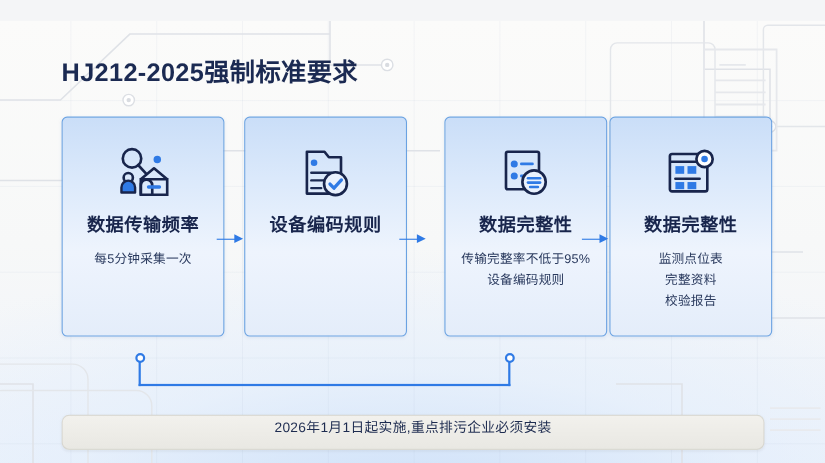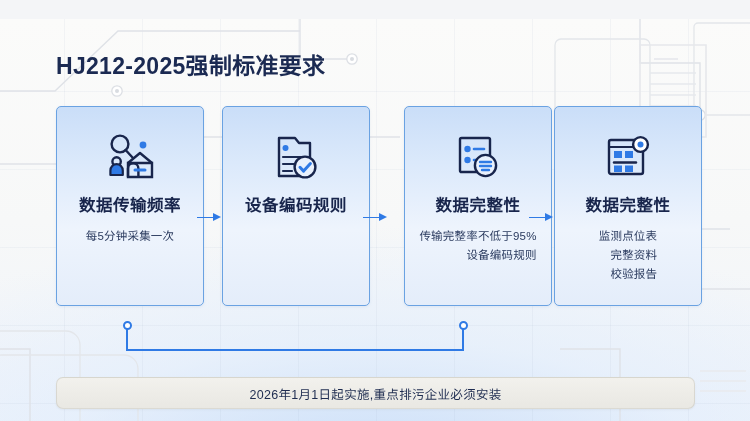--- a/index.html
+++ b/index.html
@@ -48,21 +48,21 @@
   .card.c1{left:56px}
   .card.c2{left:222px}
   .card.c3{left:404px}
   .card.c4{left:554px}
 
   .card-icon{margin-top:26px;height:48px;display:flex;align-items:center;justify-content:center;}
   .card-title{
     margin-top:16px;font-size:16.5px;font-weight:bold;color:#18254c;
     letter-spacing:.5px;line-height:1;
   }
-  .card-lines{margin-top:13px;text-align:right;}
+  .card-lines{margin-top:13px;text-align:center;}
   .card-lines div{
     font-size:11.5px;color:#2a3a5e;line-height:19px;white-space:nowrap;letter-spacing:.2px;
   }
 
   
   .arrow{position:absolute;top:194px;width:25px;height:9px;}
   .arrow.a1{left:197px}
   .arrow.a2{left:363px}
   .arrow.a3{left:529px}
   .arrow .shaft{position:absolute;left:0;top:3.6px;width:18px;height:1.8px;background:#2f7ae5;}
@@ -85,21 +85,21 @@
   .connector .dot.left{left:4.5px}
   .connector .dot.right{left:340.5px}
 
   
   .banner{
     position:absolute;left:56px;top:358px;width:639px;height:32px;
     border-radius:7px;
     background:linear-gradient(180deg,#f2f1ed 0%,#edece7 55%,#e9e8e3 100%);
     border:1px solid rgba(200,198,190,.55);
     box-sizing:border-box;
-    display:flex;align-items:center;justify-content:center;
+    display:flex;justify-content:center;
     box-shadow:0 1px 2px rgba(120,120,110,.08);
   }
   .banner-text{font-size:12.5px;color:#1e2c50;letter-spacing:.3px;white-space:nowrap;}
 </style>
 </head>
 <body>
 
 <div class="stage">
 
   <div class="grid-bg"></div>

